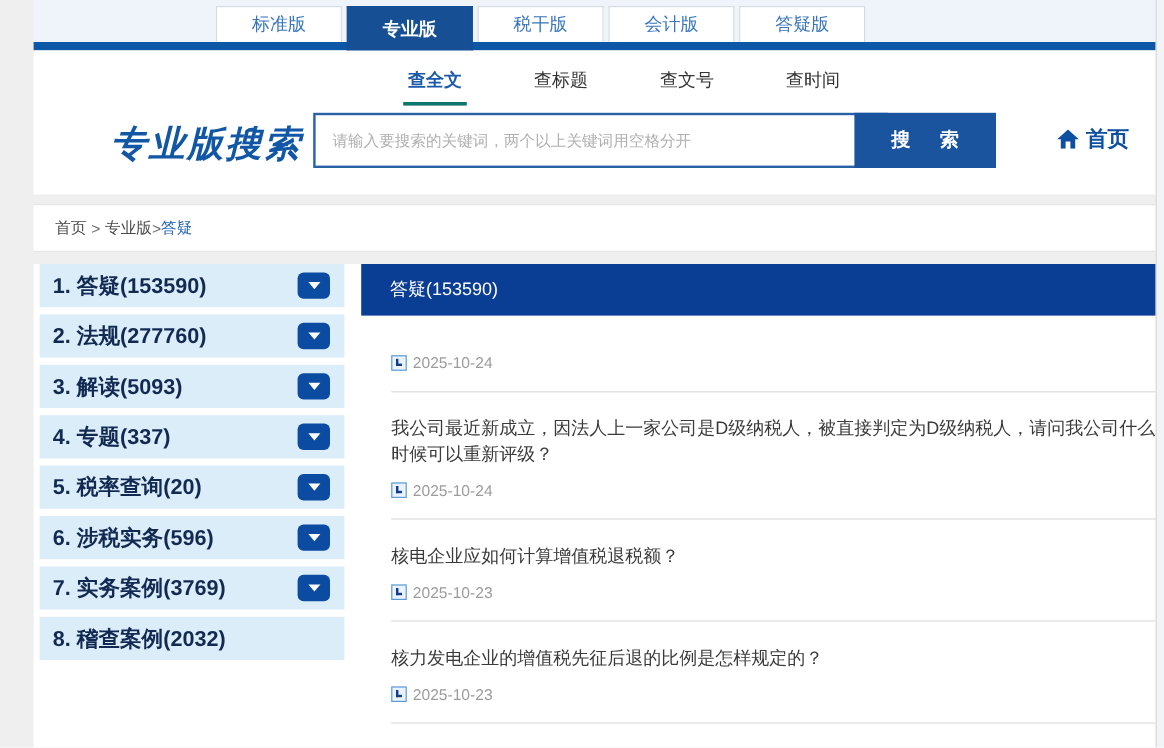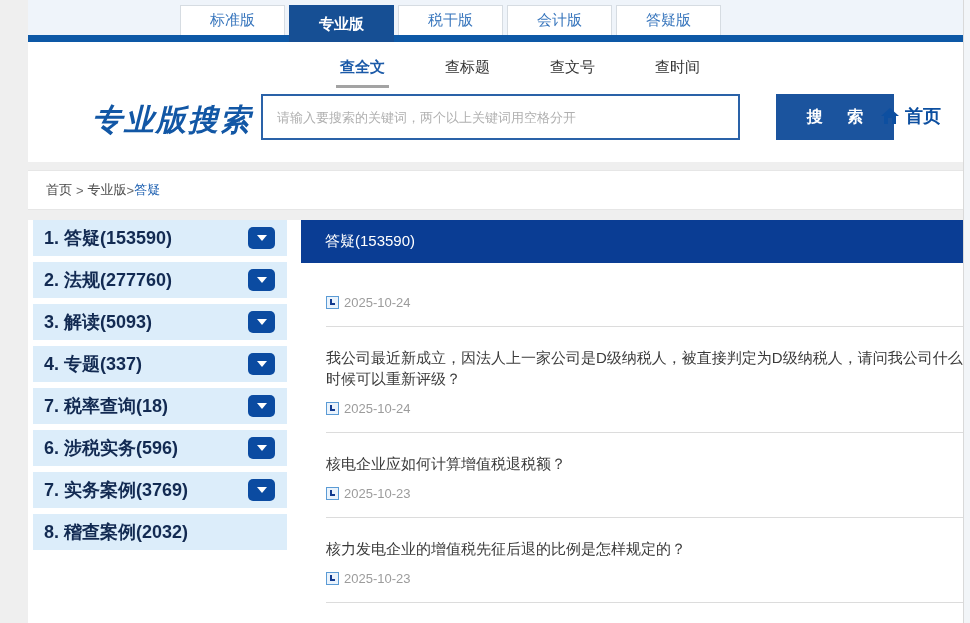--- a/index.html
+++ b/index.html
@@ -29,35 +29,35 @@
   .ed-tab.active {
     height:37px; background:#164f94; color:#ffffff; border-color:#164f94;
     font-weight:bold;
   }
 
   
   .search-section { background:#ffffff; height:120px; position:relative; }
   .mode-tabs { position:absolute; left:308px; top:10px; display:flex; gap:52px; }
   .mode-tab { font-size:15px; color:#333; padding:6px 4px 8px; cursor:pointer; }
   .mode-tab.active {
-    color:#1b5aa8; font-weight:bold; border-bottom:3px solid #a3a3a3;
+    color:#1b5aa8; font-weight:bold; border-bottom:3px solid #0f766e;
   }
   .search-row { position:absolute; left:0; top:52px; width:100%; height:48px; }
   .logo {
     position:absolute; left:64px; top:6px; font-size:30px; font-weight:bold;
     font-style:italic; color:#1257a5; letter-spacing:2px; white-space:nowrap;
   }
   .search-input {
     position:absolute; left:233px; top:0; width:479px; height:46px;
     border:2px solid #2a62a8; font-size:13px; color:#333; padding:0 14px;
     outline:none;
   }
   .search-input::placeholder { color:#b0b0b0; }
   .search-btn {
-    position:absolute; left:748px; top:0; width:118px; height:46px;
+    position:absolute; left:684px; top:0; width:118px; height:46px;
     background:#1b549e; color:#ffffff; font-size:16px; font-weight:bold;
     border:none; letter-spacing:10px; padding-left:10px; cursor:pointer;
   }
   .home-link {
     position:absolute; left:853px; top:10px; display:flex; align-items:center;
     gap:6px; color:#0d4fa0; font-size:18px; font-weight:bold; cursor:pointer;
     text-decoration:none;
   }
   .home-icon svg { display:block; }
 
@@ -187,21 +187,21 @@
             <i class="tri-down"></i>
           </button>
       </div>
       <div class="side-item">
         <span class="side-label">4. 专题(337)</span>
         <button class="drop-btn">
             <i class="tri-down"></i>
           </button>
       </div>
       <div class="side-item">
-        <span class="side-label">7. 税率查询(18)</span>
+        <span class="side-label">5. 税率查询(20)</span>
         <button class="drop-btn">
             <i class="tri-down"></i>
           </button>
       </div>
       <div class="side-item">
         <span class="side-label">6. 涉税实务(596)</span>
         <button class="drop-btn">
             <i class="tri-down"></i>
           </button>
       </div>

